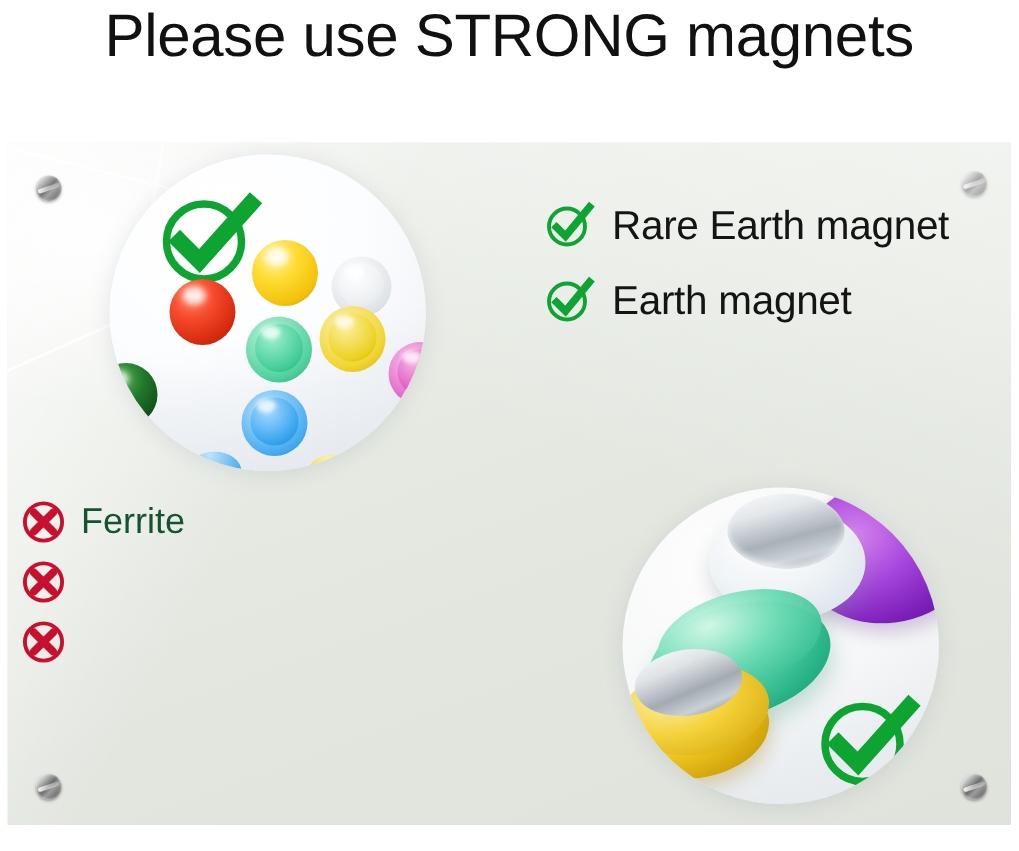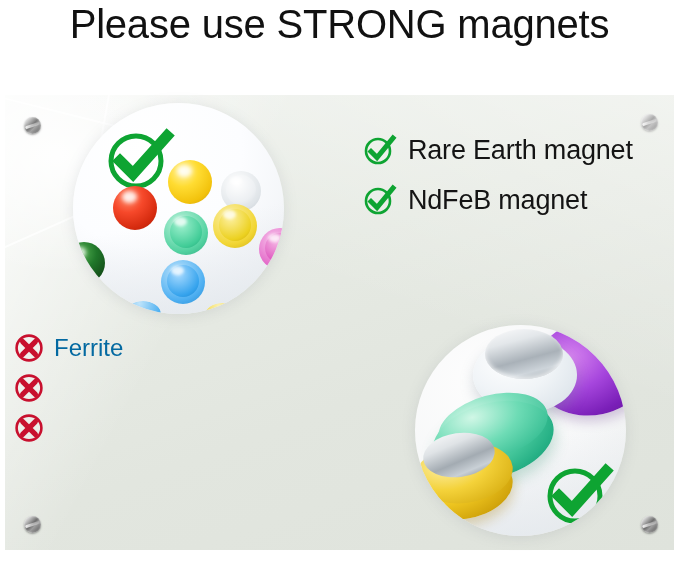--- a/index.html
+++ b/index.html
@@ -108,21 +108,21 @@
 
   
   .list-right{position:absolute;left:363px;top:125px;width:316px;}
   .li-r{display:flex;align-items:center;height:50px;}
   .li-r .lbl{
     font-size:27px;color:#141414;font-weight:400;margin-left:11px;
     white-space:nowrap;letter-spacing:-.2px;
   }
   .list-left{position:absolute;left:14px;top:333px;width:330px;}
   .li-l{display:flex;align-items:center;margin-bottom:10px;}
-  .li-l .lbl{font-size:24px;color:#0369a1;margin-left:10px;white-space:nowrap;}
+  .li-l .lbl{font-size:24px;color:#14532d;margin-left:10px;white-space:nowrap;}
   .li-l.small .lbl{font-size:16.5px;font-weight:bold;line-height:19px;white-space:normal;}
   sub{font-size:.62em;vertical-align:-0.28em;}
 </style>
 </head>
 <body>
 
 <div id="stage">
 
   <div class="title">Please use STRONG magnets</div>
 
@@ -246,21 +246,21 @@
         <circle cx="15" cy="18" r="12" fill="none" stroke="#0ea432" stroke-width="2.6"></circle>
         <path d="M8 18.5 L14 24.5 L30 5" fill="none" stroke="#0ea432" stroke-width="5" stroke-linecap="square" stroke-linejoin="miter"></path>
       </svg>
       <span class="lbl">Rare Earth magnet</span>
     </div>
     <div class="li-r">
       <svg class="ok-ico" width="34" height="34" viewBox="0 0 34 34">
         <circle cx="15" cy="18" r="12" fill="none" stroke="#0ea432" stroke-width="2.6"></circle>
         <path d="M8 18.5 L14 24.5 L30 5" fill="none" stroke="#0ea432" stroke-width="5" stroke-linecap="square" stroke-linejoin="miter"></path>
       </svg>
-      <span class="lbl">NdFeB magnet</span>
+      <span class="lbl">Earth magnet</span>
     </div>
   </div>
 
   <div class="list-left">
     <div class="li-l">
       <svg class="x-ico" width="30" height="30" viewBox="0 0 30 30">
         <circle cx="15" cy="15" r="12.4" fill="none" stroke="#c8102e" stroke-width="2.6"></circle>
         <path d="M8.6 8.6 L21.4 21.4 M21.4 8.6 L8.6 21.4" stroke="#c8102e" stroke-width="5.2" stroke-linecap="round"></path>
       </svg>
       <span class="lbl">Ferrite</span>

